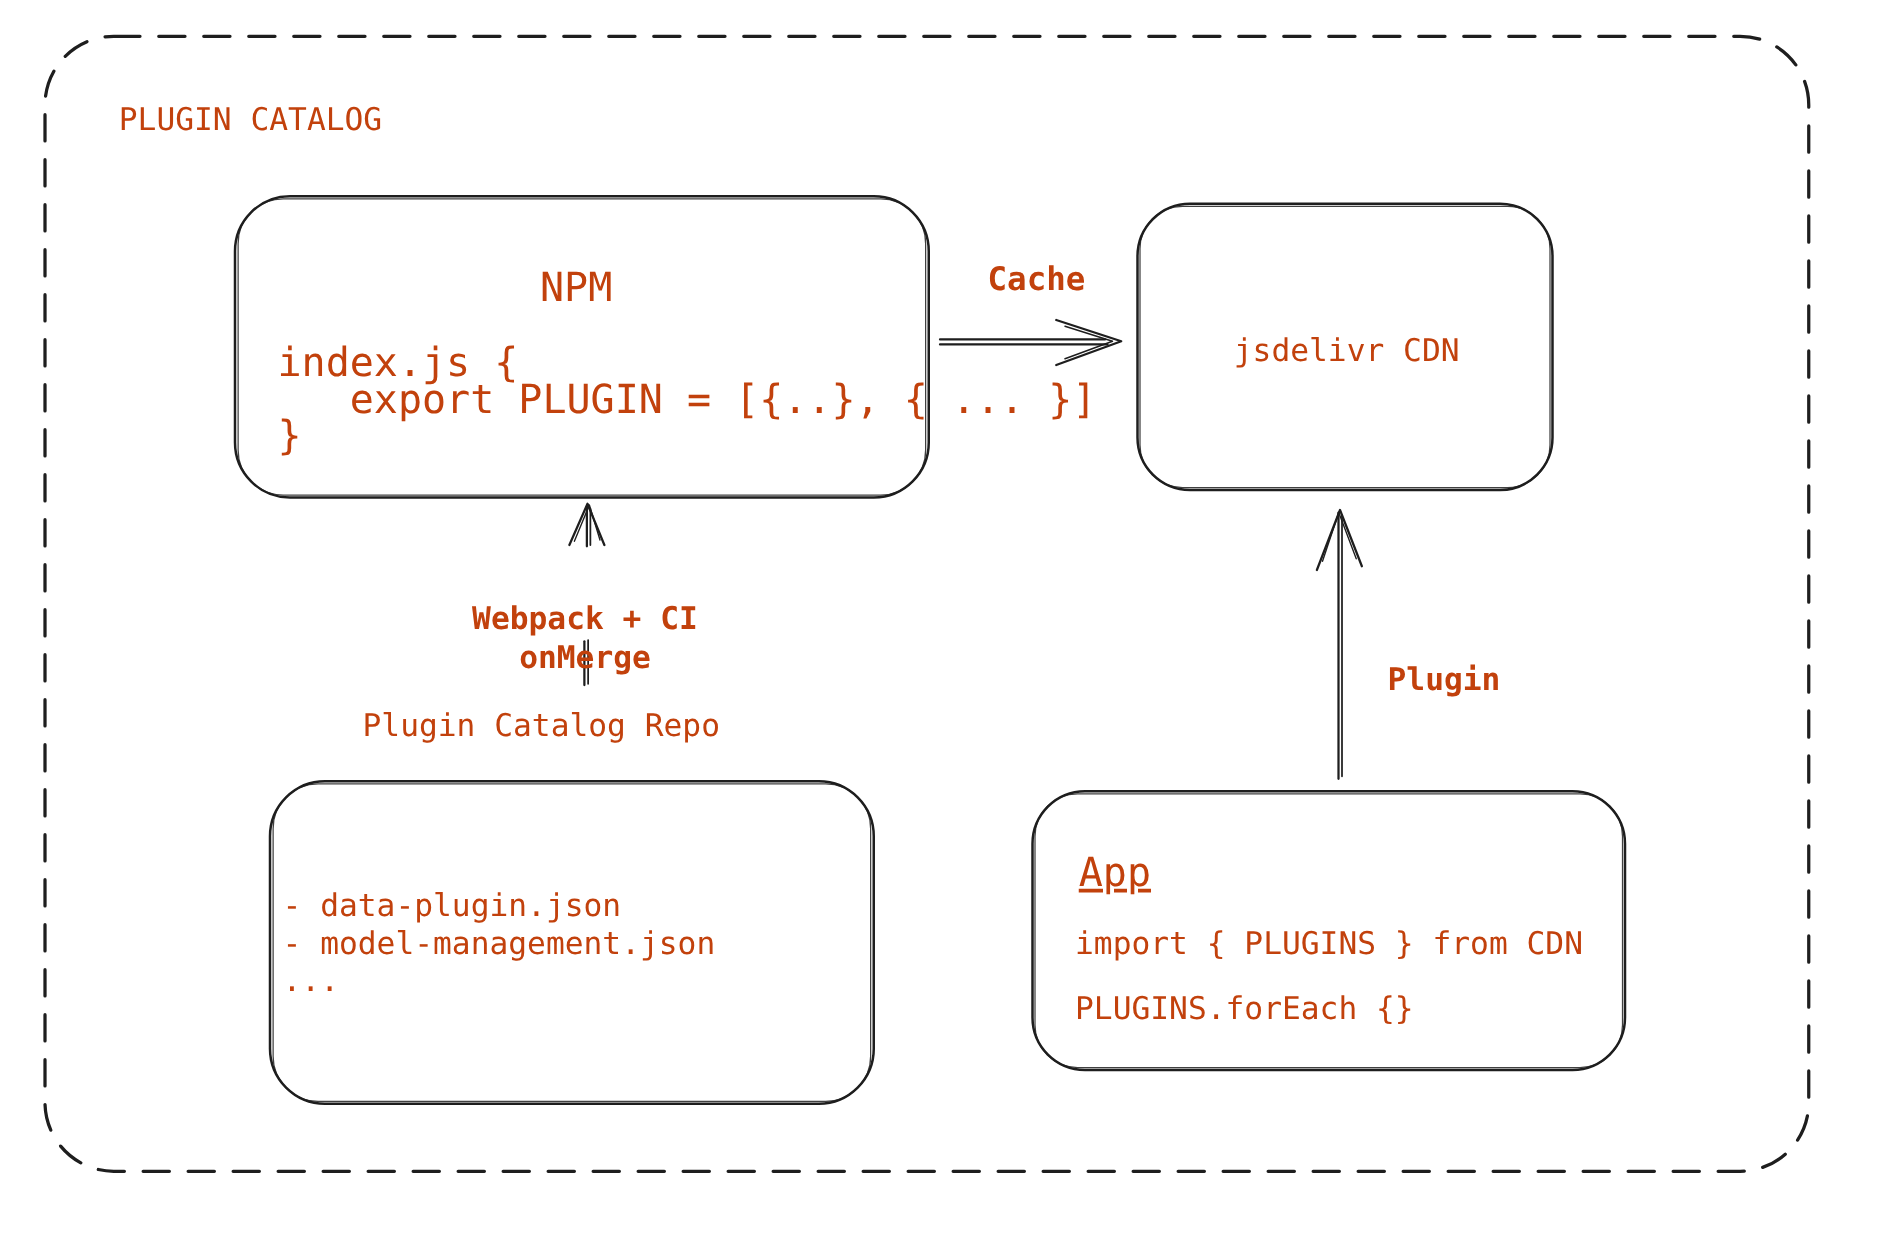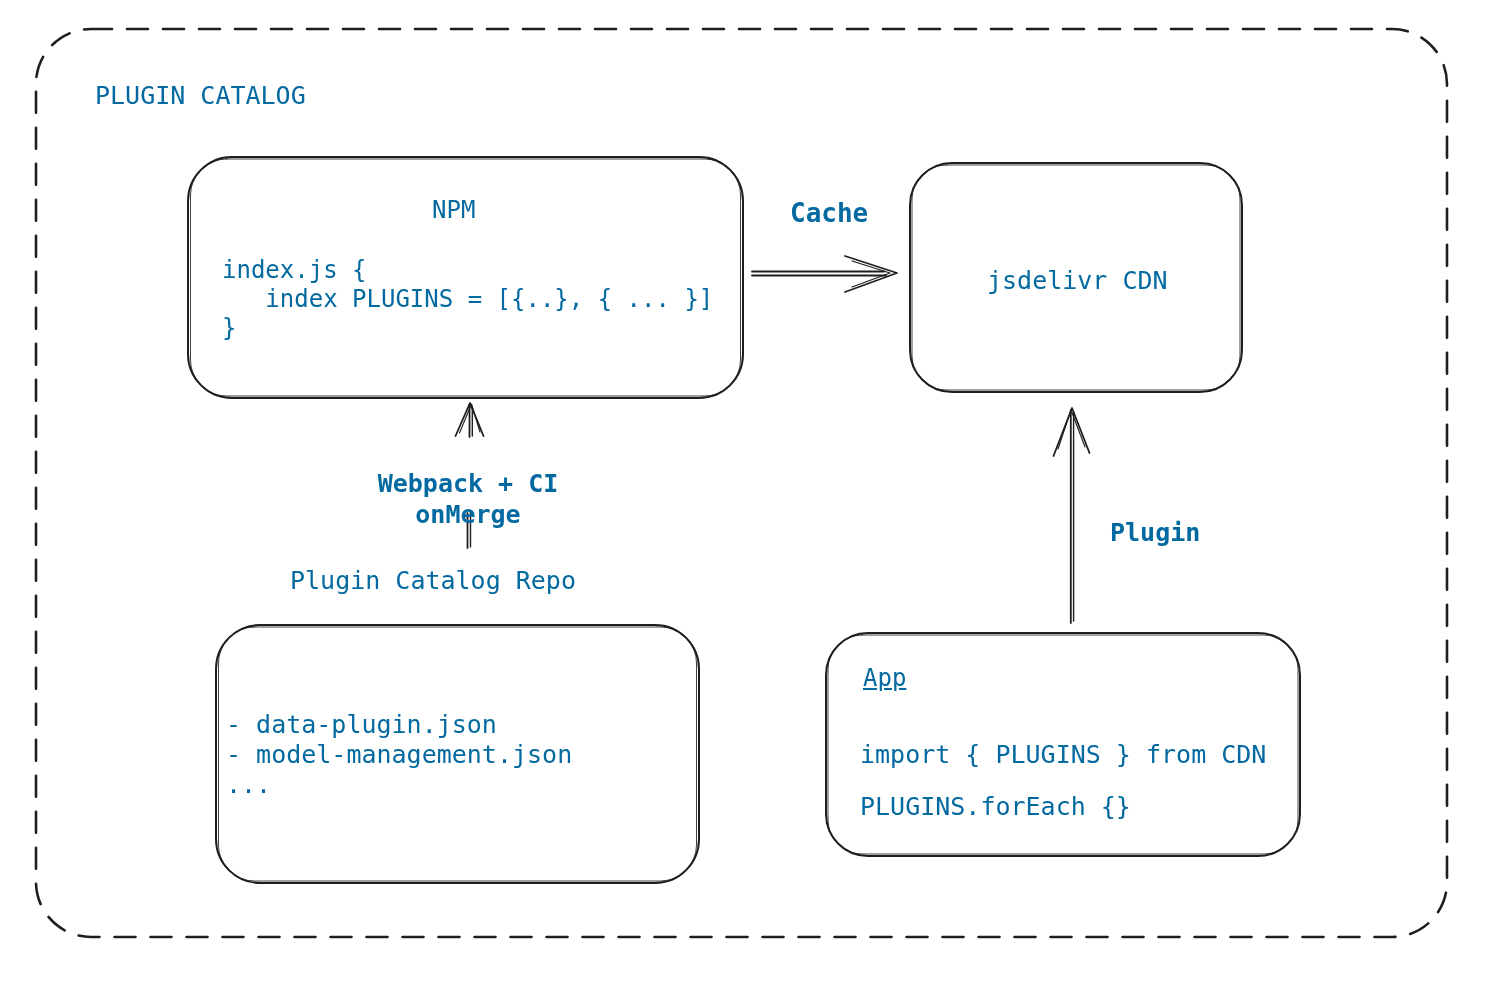--- a/index.html
+++ b/index.html
@@ -16,27 +16,27 @@
     font-family: "DejaVu Sans Mono", "Liberation Mono", monospace;
     color: #1e1e1e;
   }
   .shapes {
     position: absolute;
     inset: 0;
   }
   .t {
     position: absolute;
     white-space: pre;
-    color: #0369a1;
+    color: #c2410c;
     font-family: "DejaVu Sans Mono", "Liberation Mono", monospace;
   }
-  .s24 { font-size: 24px; line-height: 29px; }
+  .s24 { font-size: 32px; line-height: 29px; margin-top: 20px; }
   .s25 { font-size: 25px; line-height: 30px; }
   .s26 { font-size: 26px; line-height: 31px; }
-  .lbl { font-weight: 600; }
+  .lbl { font-weight: 600; margin-top: 11px; }
   .center { text-align: center; }
 </style>
 </head>
 <body>
 
 <div class="canvas">
 
   <svg class="shapes" width="1506" height="1002" viewBox="0 0 1506 1002" fill="none" stroke="#1e1e1e" stroke-linecap="round" stroke-linejoin="round">
 
     <rect x="36" y="29" width="1411" height="908" rx="55" stroke-width="2.6" stroke-dasharray="21 15"></rect>
@@ -82,21 +82,21 @@
       <path d="M1073.6 621 L1073.6 412" stroke-width="1.4"></path>
       <path d="M1053.5 456 L1072 408 L1089.5 453" stroke-width="1.8"></path>
       <path d="M1058 449 L1071 410 L1085 447" stroke-width="1.1"></path>
     </g>
   </svg>
 
   <div class="t s25" style="left:95px; top:81px;">PLUGIN CATALOG</div>
 
   <div class="t s24" style="left:432px; top:196px;">NPM</div>
   <div class="t s24" style="left:222px; top:256px;">index.js {
-   index PLUGINS = [{..}, { ... }]
+   export PLUGIN = [{..}, { ... }]
 }</div>
 
   <div class="t s26 lbl" style="left:790px; top:198px;">Cache</div>
 
   <div class="t s25" style="left:987px; top:266px;text-align:right;">jsdelivr CDN</div>
 
   <div class="t s26 lbl center" style="left:318px; top:468px; width:300px; line-height:31px; font-size:25px;">Webpack + CI
 onMerge</div>
 
   <div class="t s25" style="left:290px; top:566px;">Plugin Catalog Repo</div>

